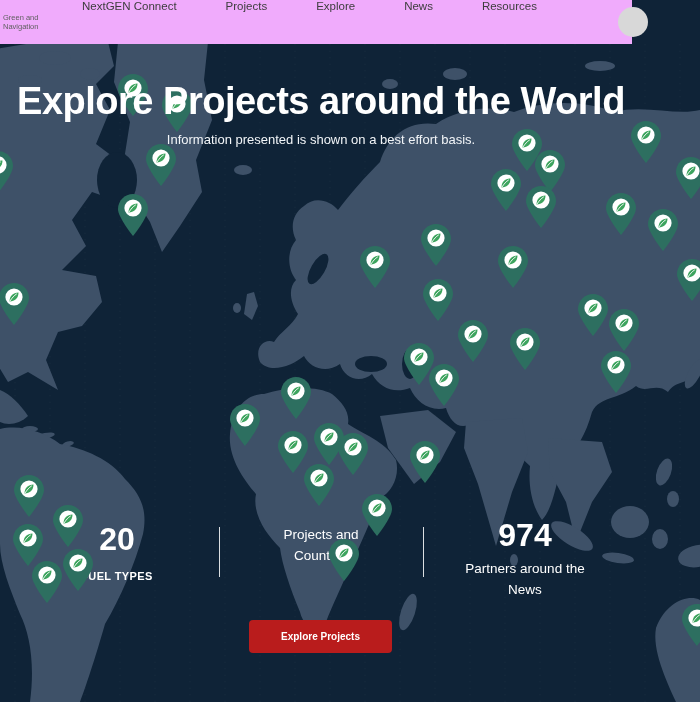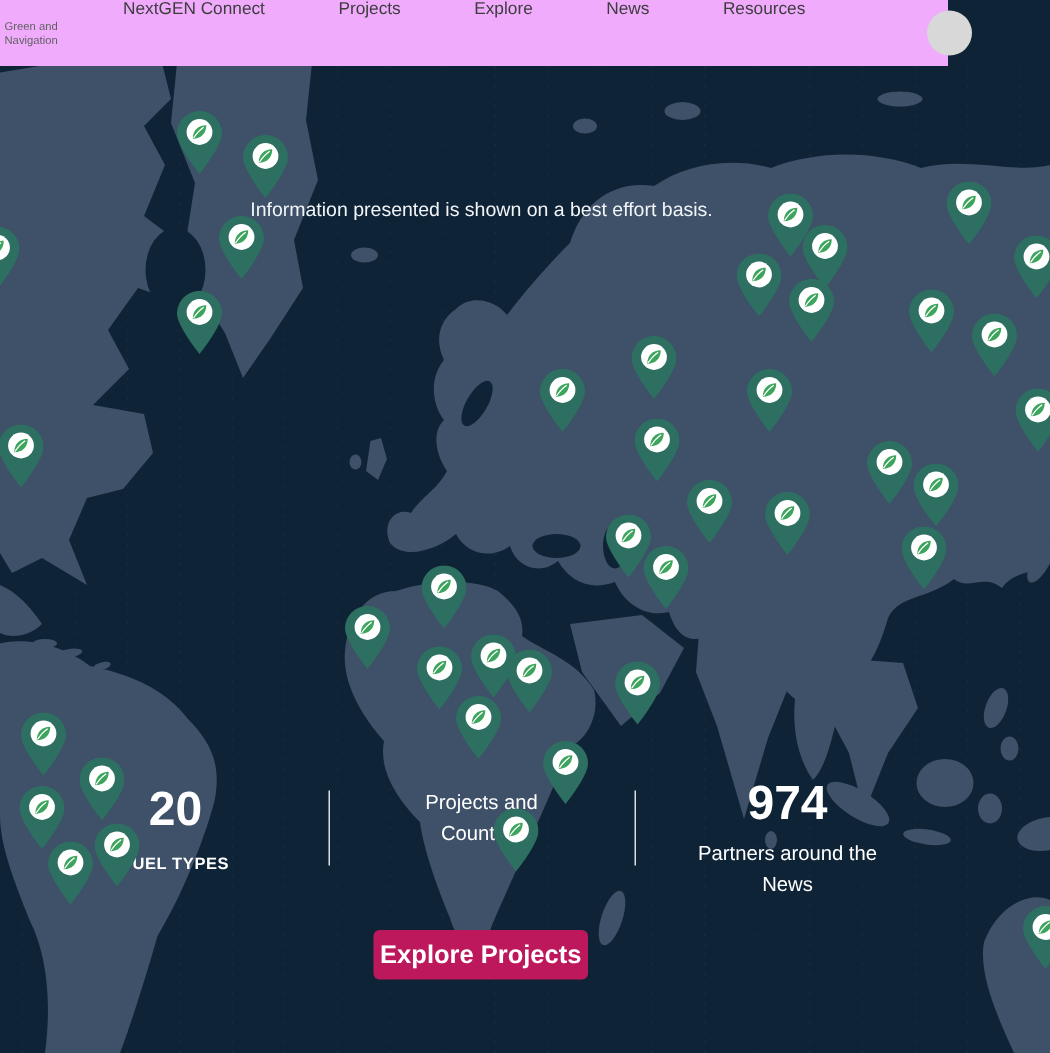--- a/index.html
+++ b/index.html
@@ -33,22 +33,22 @@
   .stat-0 { left:37px; top:8px; width:160px; }
   .stat-1 { left:221px; top:4px; width:200px; }
   .stat-1 .stat-label { width:120px; }
   .stat-2 { left:425px; top:4px; width:200px; }
   .stat-2 .stat-label { width:142px; }
   .vdiv { position:absolute; top:13px; width:1px; height:50px; background:rgba(255,255,255,0.85); }
   .vdiv-a { left:219px; }
   .vdiv-b { left:423px; }
 
   .explore-btn { position:absolute; left:249px; top:576px; width:143px; height:33px; z-index:4;
-    background:#be185d; color:#ffffff; border:none; border-radius:4px;
-    font-family:"Liberation Sans", sans-serif; font-size:17px; font-weight:700; cursor:pointer; }
+    background:#b91c1c; color:#ffffff; border:none; border-radius:4px;
+    font-family:"Liberation Sans", sans-serif; font-size:10px; font-weight:700; cursor:pointer; }
 </style>
 </head>
 <body>
 
 <div class="page">
 
   <header class="nav">
     <div class="logo">
       <div>Green and</div>
       <div>Navigation</div>
@@ -388,20 +388,21 @@
             <path d="M11 18 C13 15 15 12.6 17.8 10.8" stroke="#ffffff" stroke-width="0.9" fill="none"></path>
           </svg></div>
         <div class="pin" style="left: 682px; top: 560px;"><svg width="30" height="42" viewBox="0 0 30 42">
             <path d="M15 0C6.7 0 0 6.7 0 15c0 8.6 15 27 15 27s15-18.4 15-27C30 6.7 23.3 0 15 0z" fill="#2d6f60"></path>
             <circle cx="15" cy="14" r="8.6" fill="#ffffff"></circle>
             <path d="M10.5 18.5 C10.5 13 14 9.5 19.5 9.5 C19.5 15 16 18.5 10.5 18.5 Z" fill="#3da45e"></path>
             <path d="M11 18 C13 15 15 12.6 17.8 10.8" stroke="#ffffff" stroke-width="0.9" fill="none"></path>
           </svg></div>
       </div>
 
+    <h1 class="hero-title">Explore Projects around the World</h1>
     <p class="hero-subtitle">Information presented is shown on a best effort basis.</p>
 
     <div class="stats">
       <div class="stat stat-0">
         <div class="stat-value">20</div>
         <div class="stat-label upper">FUEL TYPES</div>
       </div>
       <div class="vdiv vdiv-a"></div>
       <div class="stat stat-1">
         <div class="stat-label">Projects and Counting</div>

